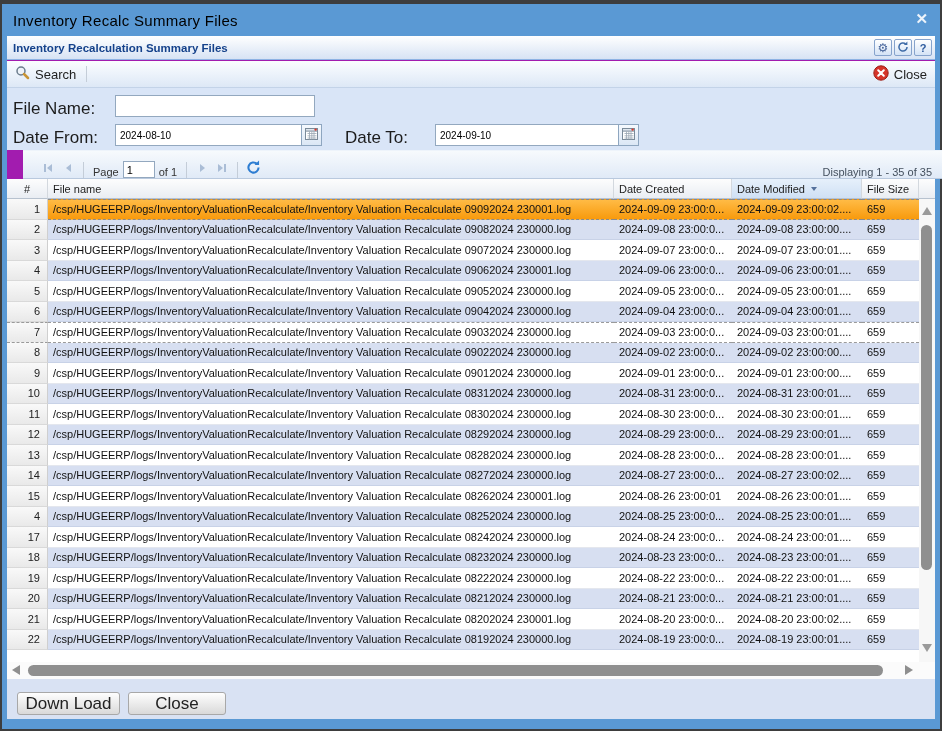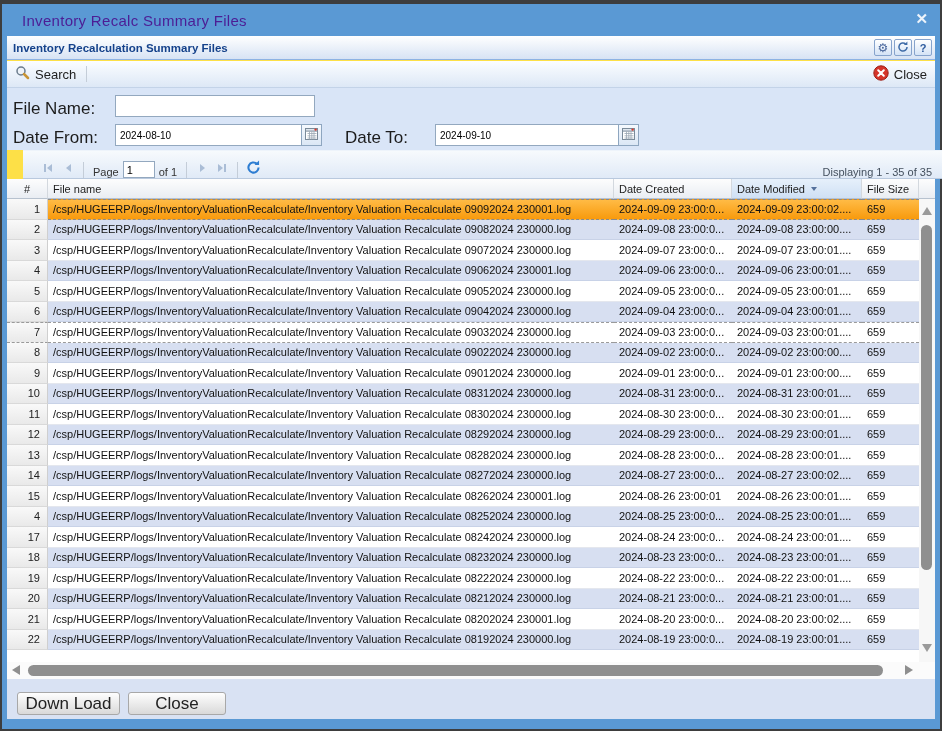--- a/index.html
+++ b/index.html
@@ -1,25 +1,25 @@
 <!DOCTYPE html>
 <html><head>
 <meta charset="utf-8">
 <style>
   * { margin:0; padding:0; box-sizing:border-box; }
   html,body { width:942px; height:731px; overflow:hidden; background:#3d3d3d;
               font-family:"Liberation Sans", sans-serif; }
   .window { position:absolute; left:2px; top:4px; width:938px; height:725px;
             background:#5a99d4; }
   .titlebar { position:relative; height:32px; display:flex; align-items:center; }
-  .title { color:#4c1d95; font-size:15px; padding-left:20px; letter-spacing:.3px; }
+  .title { color:#000000; font-size:15px; padding-left:11px; letter-spacing:.3px; }
   .title-close { position:absolute; right:12px; top:6px; color:#eef4fb; font-size:15px;
                  font-weight:bold; cursor:pointer; line-height:18px; }
   .content { position:absolute; left:5px; top:32px; width:928px; height:520px;
-             background:#fde047; }
+             background:#a21caf; }
 
   
   .panel-header { position:absolute; left:0; top:0; width:100%; height:24px;
       background:linear-gradient(#ffffff,#d7e3f4); border-bottom:1px solid #8db2e3;
       display:flex; align-items:center; }
   .panel-title { color:#15428b; font-weight:bold; font-size:11.5px; padding-left:6px; flex:1; }
   .panel-tools { display:flex; gap:2px; padding-right:3px; }
   .tool-btn { width:18px; height:17px; border:1px solid #86a3cc; border-radius:2px;
       background:linear-gradient(#ffffff,#d4e3f6); display:flex; align-items:center;
       justify-content:center; font-size:11px; cursor:pointer; }

